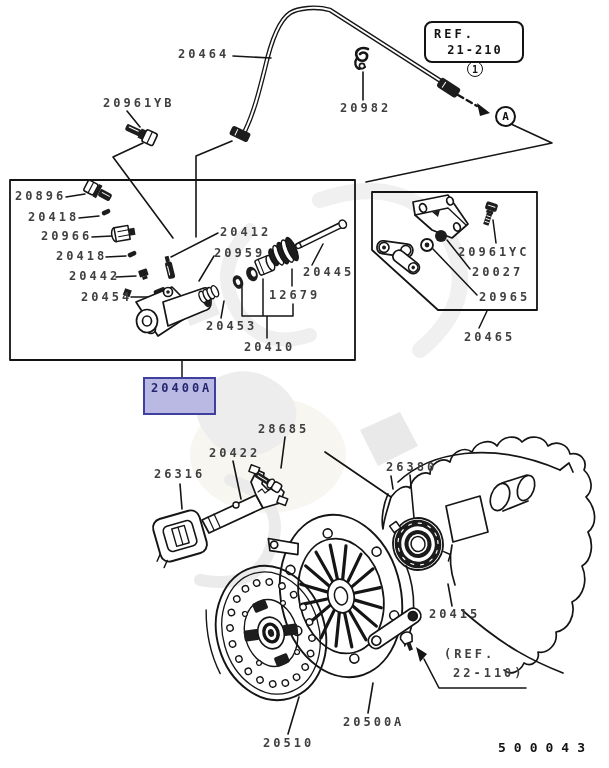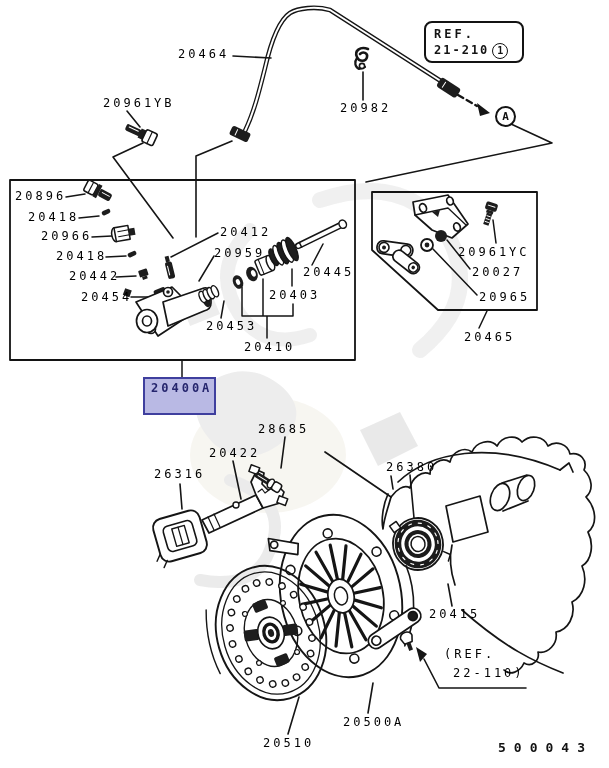--- a/index.html
+++ b/index.html
@@ -1,32 +1,32 @@
 <!DOCTYPE html>
 <html><head>
 <meta charset="utf-8">
 <style>
   html,body{margin:0;padding:0;background:#fff;}
   .stage{position:relative;width:609px;height:768px;background:#fff;overflow:hidden;
          font-family:"DejaVu Sans Mono","Liberation Mono",monospace;}
   svg.art{position:absolute;left:0;top:0;z-index:1;}
-  .lbl{position:absolute;z-index:3;font-weight:400;font-size:12px;letter-spacing:3px;
-       color:#000000;white-space:nowrap;line-height:1;}
+  .lbl{position:absolute;z-index:3;font-weight:700;font-size:12px;letter-spacing:3px;
+       color:#404040;white-space:nowrap;line-height:1;}
   .hl{position:absolute;z-index:3;font-weight:700;font-size:12px;letter-spacing:3px;
       line-height:1;padding:3px 2px 19px 6px;background:#b9b9e4;border:2px solid #3f3f9e;
       color:#26266e;white-space:nowrap;}
   .circ{position:absolute;z-index:3;width:17px;height:17px;border:2px solid #131313;
         border-radius:50%;display:flex;align-items:center;justify-content:center;
         font-weight:700;font-size:11px;color:#131313;background:#fff;letter-spacing:0;}
   .refbox{position:absolute;z-index:3;left:424px;top:21px;width:100px;height:42px;
           border:2.5px solid #131313;border-radius:8px;box-sizing:border-box;
           padding:3px 6px 0 8px;background:#fff;}
   .refbox .r1{font-weight:700;font-size:12px;letter-spacing:3px;color:#131313;line-height:1.4;}
   .refbox .r2{font-weight:700;font-size:12px;letter-spacing:2px;color:#131313;line-height:1.3;
-              display:flex;align-items:center;gap:3px;}
+              display:flex;align-items:center;gap:3px;flex-direction:column;}
   .circ-sm{width:14px;height:14px;border:1.8px solid #131313;border-radius:50%;
            display:inline-flex;align-items:center;justify-content:center;
            font-weight:700;font-size:10px;letter-spacing:0;flex:0 0 auto;}
   .footer-code{position:absolute;z-index:3;left:498px;top:740px;font-weight:700;
                font-size:13px;letter-spacing:8px;color:#131313;}
 </style>
 </head>
 <body>
 
 <div class="stage">
@@ -408,21 +408,21 @@
 
   <div class="lbl" style="left:15px;top:190px">20896</div>
   <div class="lbl" style="left:28px;top:211px">20418</div>
   <div class="lbl" style="left:41px;top:230px">20966</div>
   <div class="lbl" style="left:56px;top:250px">20418</div>
   <div class="lbl" style="left:69px;top:270px">20442</div>
   <div class="lbl" style="left:81px;top:291px">20454</div>
   <div class="lbl" style="left:220px;top:226px">20412</div>
   <div class="lbl" style="left:214px;top:247px">20959</div>
   <div class="lbl" style="left:303px;top:266px">20445</div>
-  <div class="lbl" style="left:269px;top:289px">20403</div>
+  <div class="lbl" style="left:269px;top:289px">12679</div>
   <div class="lbl" style="left:206px;top:320px">20453</div>
   <div class="lbl" style="left:244px;top:341px">20410</div>
 
   <div class="hl" style="left:143px;top:377px">20400A</div>
 
   <div class="lbl" style="left:458px;top:246px">20961YC</div>
   <div class="lbl" style="left:472px;top:266px">20027</div>
   <div class="lbl" style="left:479px;top:291px">20965</div>
   <div class="lbl" style="left:464px;top:331px">20465</div>
 

